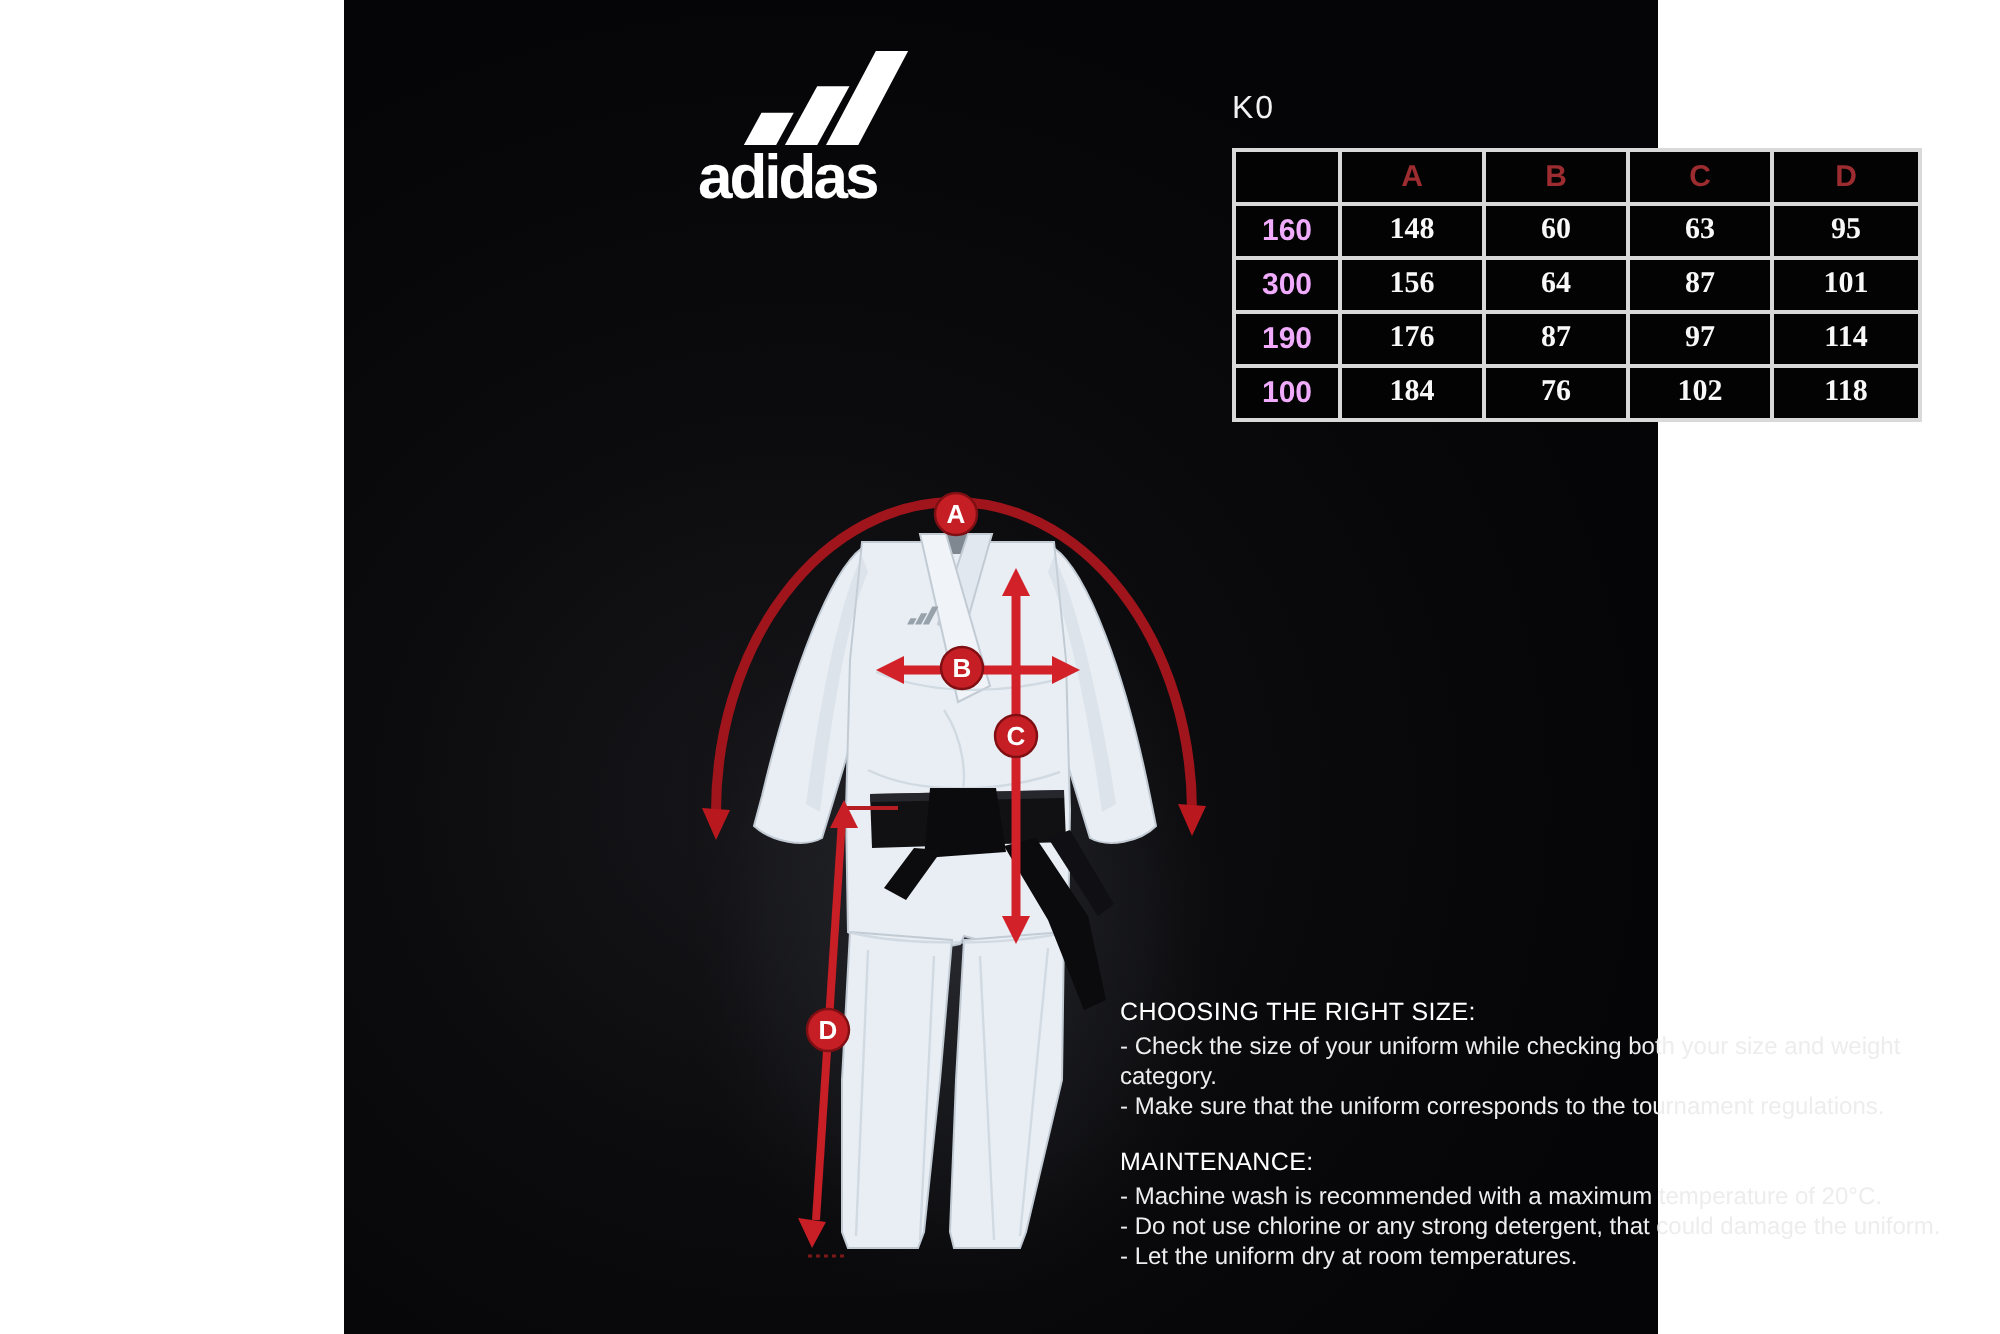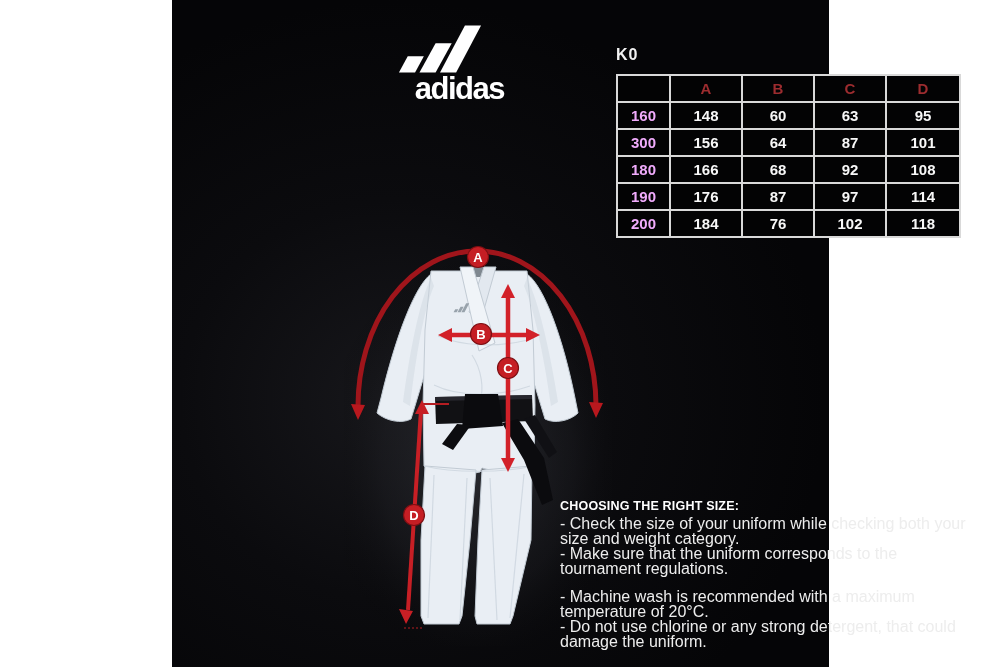--- a/index.html
+++ b/index.html
@@ -1,37 +1,37 @@
 <!DOCTYPE html>
 <html><head>
 <meta charset="utf-8">
 <style>
   html,body{margin:0;padding:0;background:#ffffff;}
   .stage{position:relative;width:1000px;height:667px;background:#ffffff;overflow:hidden;
          font-family:"Liberation Sans",sans-serif;}
   .panel{position:absolute;left:172px;top:0;width:657px;height:667px;
          background:radial-gradient(ellipse 430px 400px at 34% 60%, #17171b 0%, #0b0b0e 50%, #050507 100%);}
   
-  .logo{position:absolute;left:204px;top:24px;width:128px;text-align:right;}
+  .logo{position:absolute;left:177px;top:24px;width:128px;text-align:left;}
   .logo svg{display:block;margin:0 auto;}
   .wordmark{color:#ffffff;font-weight:700;font-size:31px;letter-spacing:-1.5px;line-height:28px;margin-top:1px;}
   
-  .model{position:absolute;left:444px;top:46px;color:#f2f2f2;font-size:16px;letter-spacing:1px;font-weight:700;}
+  .model{position:absolute;left:444px;top:46px;color:#f2f2f2;font-size:16px;letter-spacing:1px;font-weight:400;}
   
   table.size{position:absolute;left:444px;top:74px;width:343px;border-collapse:collapse;
              table-layout:fixed;background:#030304;}
   .size th,.size td{border:2px solid #d9d9d9;text-align:center;vertical-align:middle;
                     font-weight:bold;font-size:15px;height:25px;padding:0;}
   .size thead th{color:#9c2c2f;}
   .size tbody th{color:#f0abfc;}
-  .size td{color:#f8f8f8;}
+  .size td{color:#f8f8f8;font-family:Liberation Serif, serif;}
   
   .sections{position:absolute;left:388px;top:499px;width:420px;color:#ededed;}
-  .sec-title{font-weight:bold;font-size:12.5px;color:#ffffff;letter-spacing:.2px;margin:0 0 3px 0;}
-  .sec-line{font-size:16px;line-height:15px;}
+  .sec-title{font-weight:normal;font-size:12.5px;color:#ffffff;letter-spacing:.2px;margin:0 0 3px 0;}
+  .sec-line{font-size:12px;line-height:15px;}
   .section + .section{margin-top:13px;}
   
   .figure{position:absolute;left:172px;top:238px;width:268px;height:408px;}
 </style>
 </head>
 <body>
 
 <div class="stage">
   <div class="panel">
 
@@ -74,35 +74,28 @@
           <td>95</td>
         </tr>
         <tr>
           <th>300</th>
           <td>156</td>
           <td>64</td>
           <td>87</td>
           <td>101</td>
         </tr>
         <tr>
-          <th>180</th>
-          <td>166</td>
-          <td>68</td>
-          <td>92</td>
-          <td>108</td>
-        </tr>
-        <tr>
           <th>190</th>
           <td>176</td>
           <td>87</td>
           <td>97</td>
           <td>114</td>
         </tr>
         <tr>
-          <th>200</th>
+          <th>100</th>
           <td>184</td>
           <td>76</td>
           <td>102</td>
           <td>118</td>
         </tr>
       </tbody>
     </table>
 
     <svg class="figure" viewBox="172 238 268 408">
       <defs>
@@ -204,19 +197,21 @@
       </g>
     </svg>
 
     <div class="sections">
       <div class="section">
         <div class="sec-title">CHOOSING THE RIGHT SIZE:</div>
         <div class="sec-line">- Check the size of your uniform while checking both your size and weight category.</div>
         <div class="sec-line">- Make sure that the uniform corresponds to the tournament regulations.</div>
       </div>
       <div class="section">
+        <div class="sec-title">MAINTENANCE:</div>
         <div class="sec-line">- Machine wash is recommended with a maximum temperature of 20°C.</div>
         <div class="sec-line">- Do not use chlorine or any strong detergent, that could damage the uniform.</div>
+        <div class="sec-line">- Let the uniform dry at room temperatures.</div>
       </div>
     </div>
 
   </div>
 </div>
 
 </body></html>

